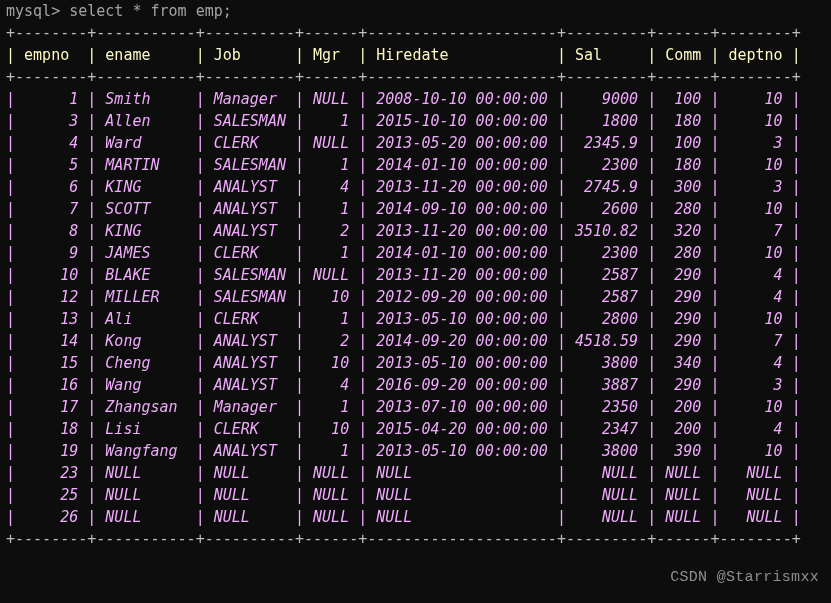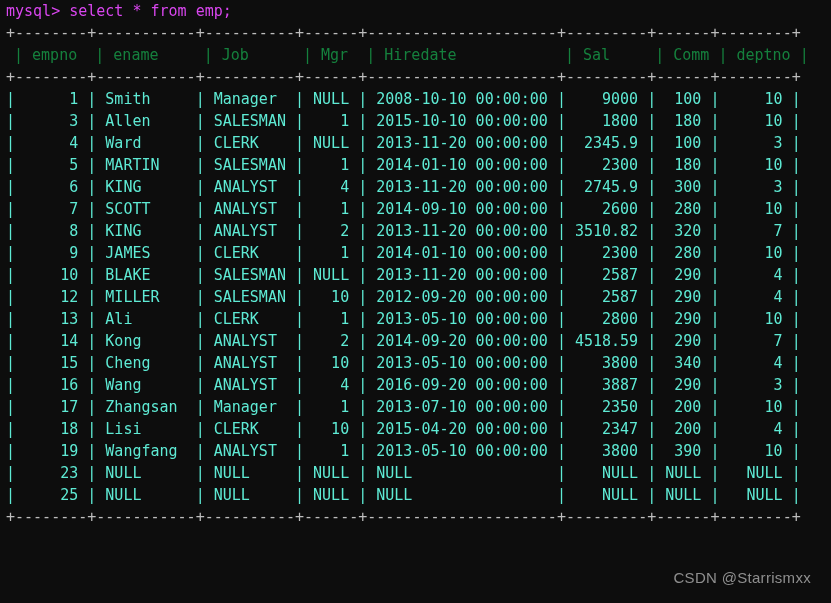--- a/index.html
+++ b/index.html
@@ -32,38 +32,38 @@
     font-size: 15px;
   }
   .term-line {
     white-space: pre;
     height: 22px;
     line-height: 22px;
     padding-left: 6px;
     font-family: "DejaVu Sans Mono", "Liberation Mono", monospace;
   }
   .prompt-line {
-    color: #d946ef;
+    color: #a3a3a3;
   }
   .rule-line {
     color: #bdbdbd;
   }
   .header-line {
-    color: #15803d;
-    margin-left: 8px;
+    color: #fef9c3;
   }
   .data-line {
-    color: #5eead4;
+    color: #f0abfc;
+    font-style: italic;
   }
   .watermark {
     position: absolute;
-    right: 20px;
+    right: 12px;
     bottom: 14px;
     color: #9a9a9a;
-    font-family: Liberation Sans, sans-serif;
+    font-family: Liberation Mono, monospace;
     font-size: 15px;
     letter-spacing: 0.3px;
     opacity: 0.92;
     pointer-events: none;
     white-space: pre;
   }
 </style>
 </head>
 <body>
 
@@ -75,36 +75,37 @@
 
   <div class="term-line rule-line">+--------+-----------+----------+------+---------------------+---------+------+--------+</div>
 
   <div class="term-line header-line">| empno  | ename     | Job      | Mgr  | Hiredate            | Sal     | Comm | deptno |</div>
 
   <div class="term-line rule-line">+--------+-----------+----------+------+---------------------+---------+------+--------+</div>
 
   <div id="table-body">
       <div class="term-line data-line">|      1 | Smith     | Manager  | NULL | 2008-10-10 00:00:00 |    9000 |  100 |     10 |</div>
       <div class="term-line data-line">|      3 | Allen     | SALESMAN |    1 | 2015-10-10 00:00:00 |    1800 |  180 |     10 |</div>
-      <div class="term-line data-line">|      4 | Ward      | CLERK    | NULL | 2013-11-20 00:00:00 |  2345.9 |  100 |      3 |</div>
+      <div class="term-line data-line">|      4 | Ward      | CLERK    | NULL | 2013-05-20 00:00:00 |  2345.9 |  100 |      3 |</div>
       <div class="term-line data-line">|      5 | MARTIN    | SALESMAN |    1 | 2014-01-10 00:00:00 |    2300 |  180 |     10 |</div>
       <div class="term-line data-line">|      6 | KING      | ANALYST  |    4 | 2013-11-20 00:00:00 |  2745.9 |  300 |      3 |</div>
       <div class="term-line data-line">|      7 | SCOTT     | ANALYST  |    1 | 2014-09-10 00:00:00 |    2600 |  280 |     10 |</div>
       <div class="term-line data-line">|      8 | KING      | ANALYST  |    2 | 2013-11-20 00:00:00 | 3510.82 |  320 |      7 |</div>
       <div class="term-line data-line">|      9 | JAMES     | CLERK    |    1 | 2014-01-10 00:00:00 |    2300 |  280 |     10 |</div>
       <div class="term-line data-line">|     10 | BLAKE     | SALESMAN | NULL | 2013-11-20 00:00:00 |    2587 |  290 |      4 |</div>
       <div class="term-line data-line">|     12 | MILLER    | SALESMAN |   10 | 2012-09-20 00:00:00 |    2587 |  290 |      4 |</div>
       <div class="term-line data-line">|     13 | Ali       | CLERK    |    1 | 2013-05-10 00:00:00 |    2800 |  290 |     10 |</div>
       <div class="term-line data-line">|     14 | Kong      | ANALYST  |    2 | 2014-09-20 00:00:00 | 4518.59 |  290 |      7 |</div>
       <div class="term-line data-line">|     15 | Cheng     | ANALYST  |   10 | 2013-05-10 00:00:00 |    3800 |  340 |      4 |</div>
       <div class="term-line data-line">|     16 | Wang      | ANALYST  |    4 | 2016-09-20 00:00:00 |    3887 |  290 |      3 |</div>
       <div class="term-line data-line">|     17 | Zhangsan  | Manager  |    1 | 2013-07-10 00:00:00 |    2350 |  200 |     10 |</div>
       <div class="term-line data-line">|     18 | Lisi      | CLERK    |   10 | 2015-04-20 00:00:00 |    2347 |  200 |      4 |</div>
       <div class="term-line data-line">|     19 | Wangfang  | ANALYST  |    1 | 2013-05-10 00:00:00 |    3800 |  390 |     10 |</div>
       <div class="term-line data-line">|     23 | NULL      | NULL     | NULL | NULL                |    NULL | NULL |   NULL |</div>
       <div class="term-line data-line">|     25 | NULL      | NULL     | NULL | NULL                |    NULL | NULL |   NULL |</div>
+      <div class="term-line data-line">|     26 | NULL      | NULL     | NULL | NULL                |    NULL | NULL |   NULL |</div>
     </div>
 
   <div class="term-line rule-line">+--------+-----------+----------+------+---------------------+---------+------+--------+</div>
 
   <div class="watermark">CSDN @Starrismxx</div>
 
 </div>
 
 </body></html>

